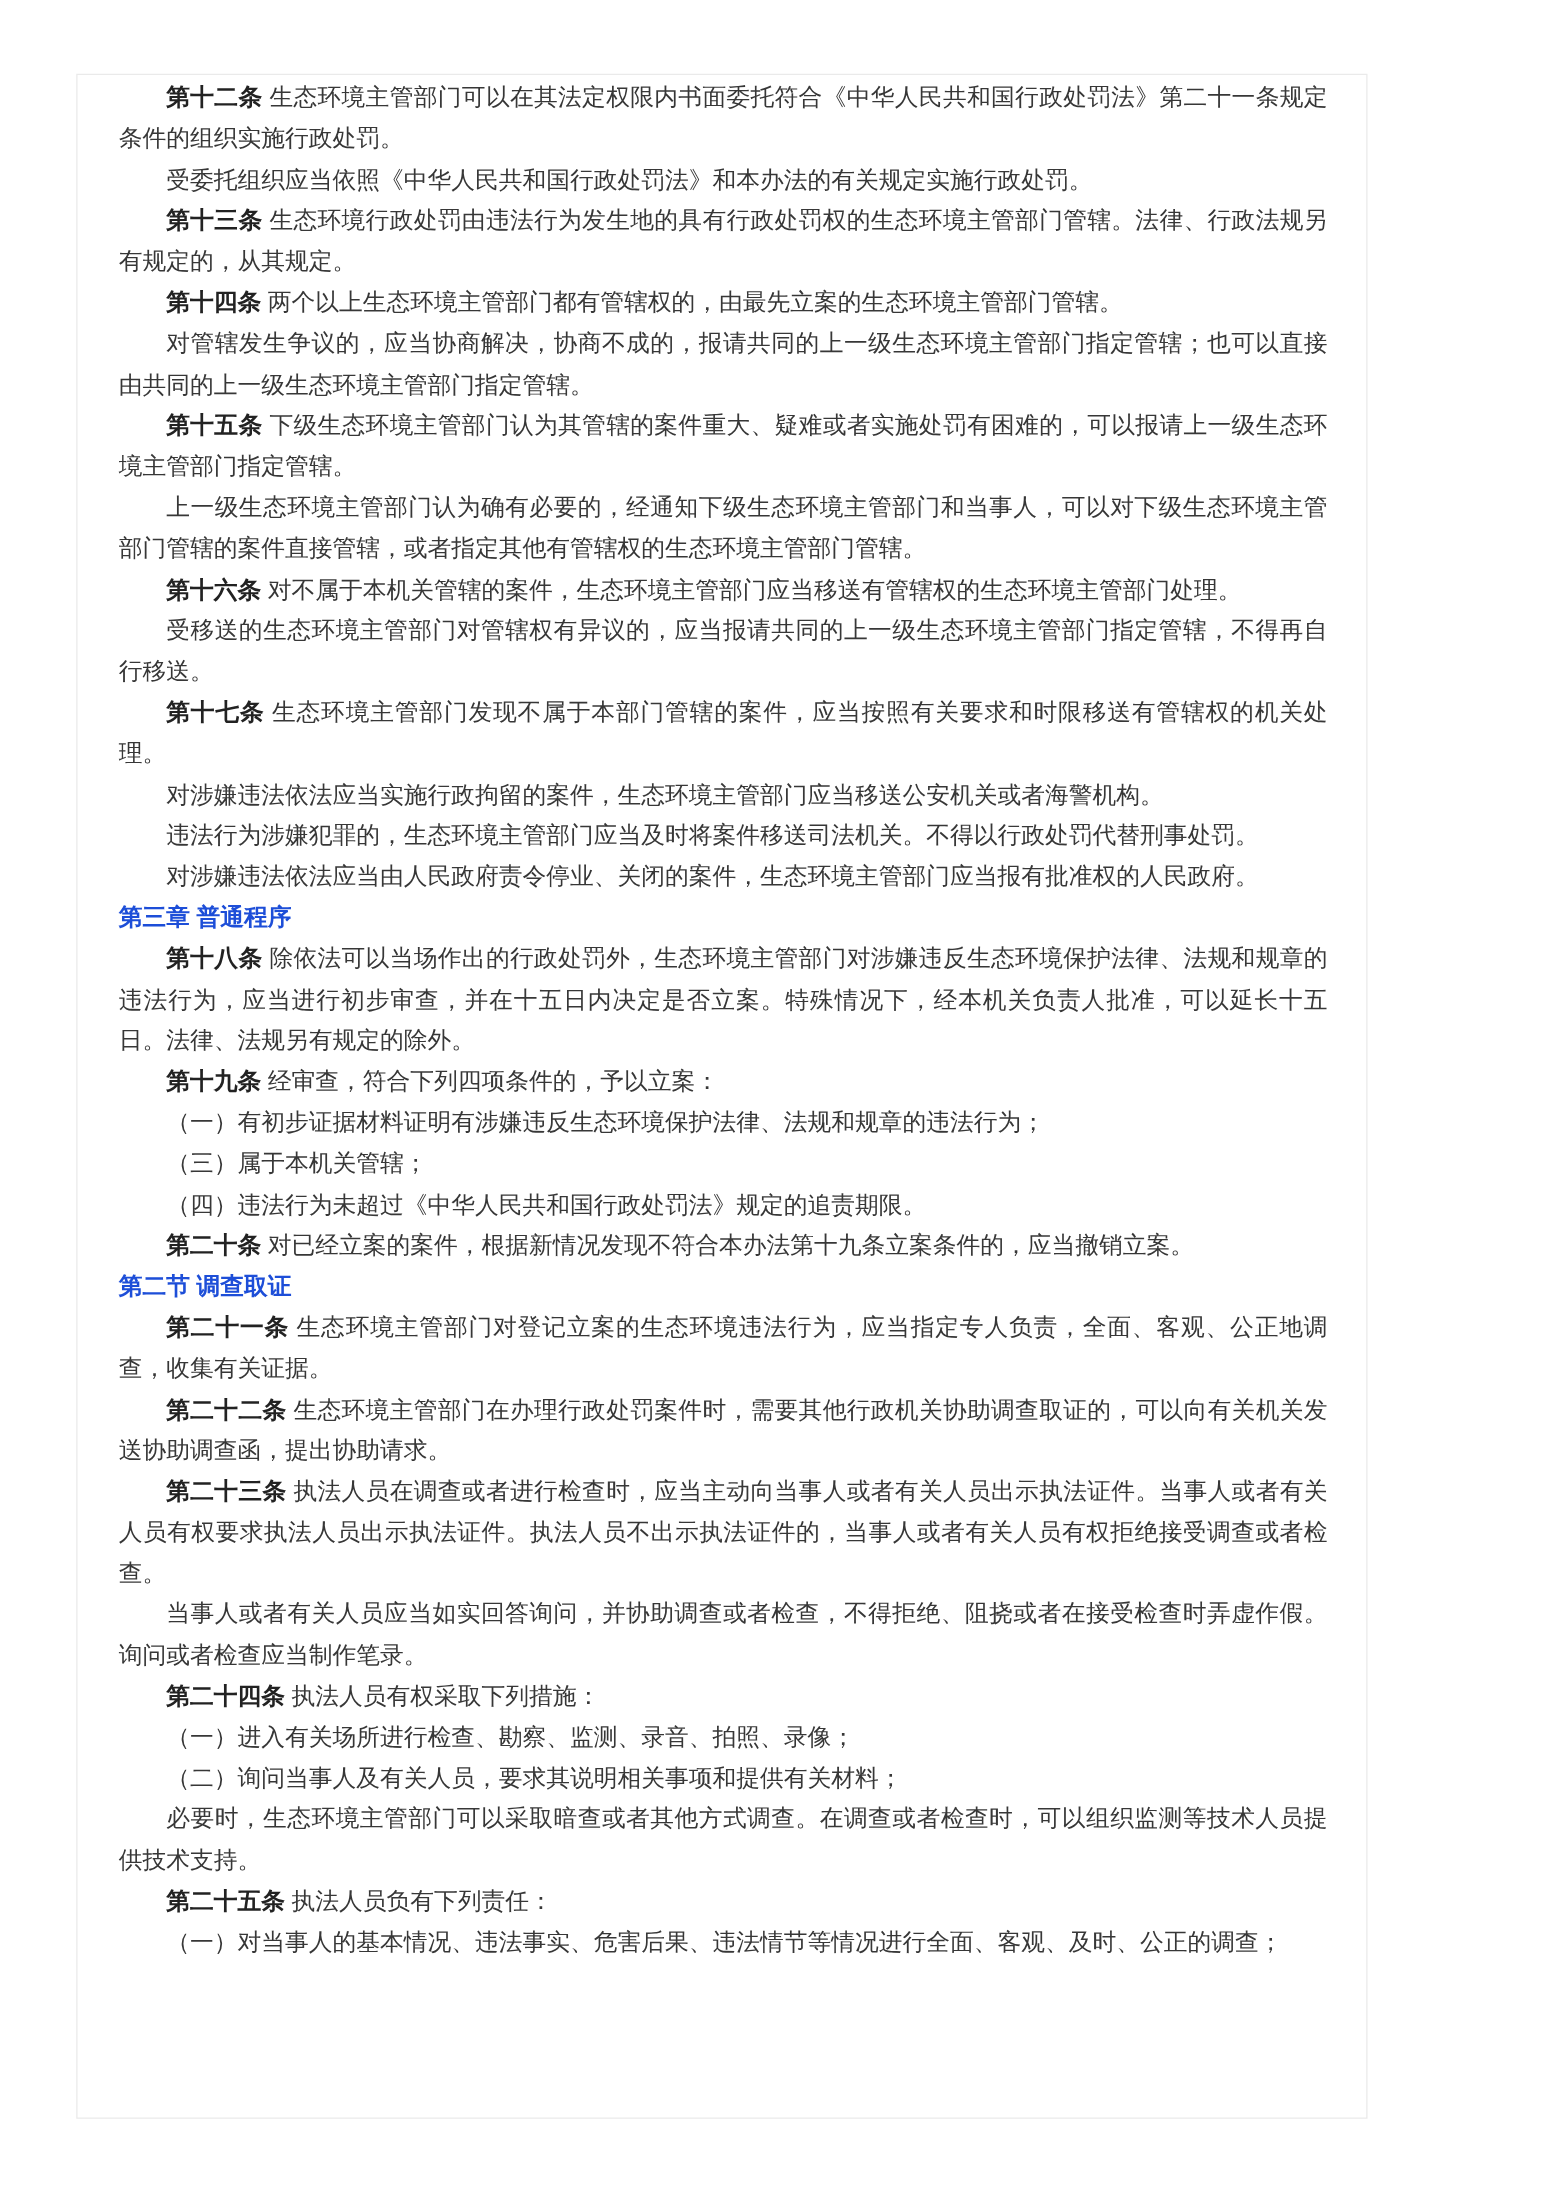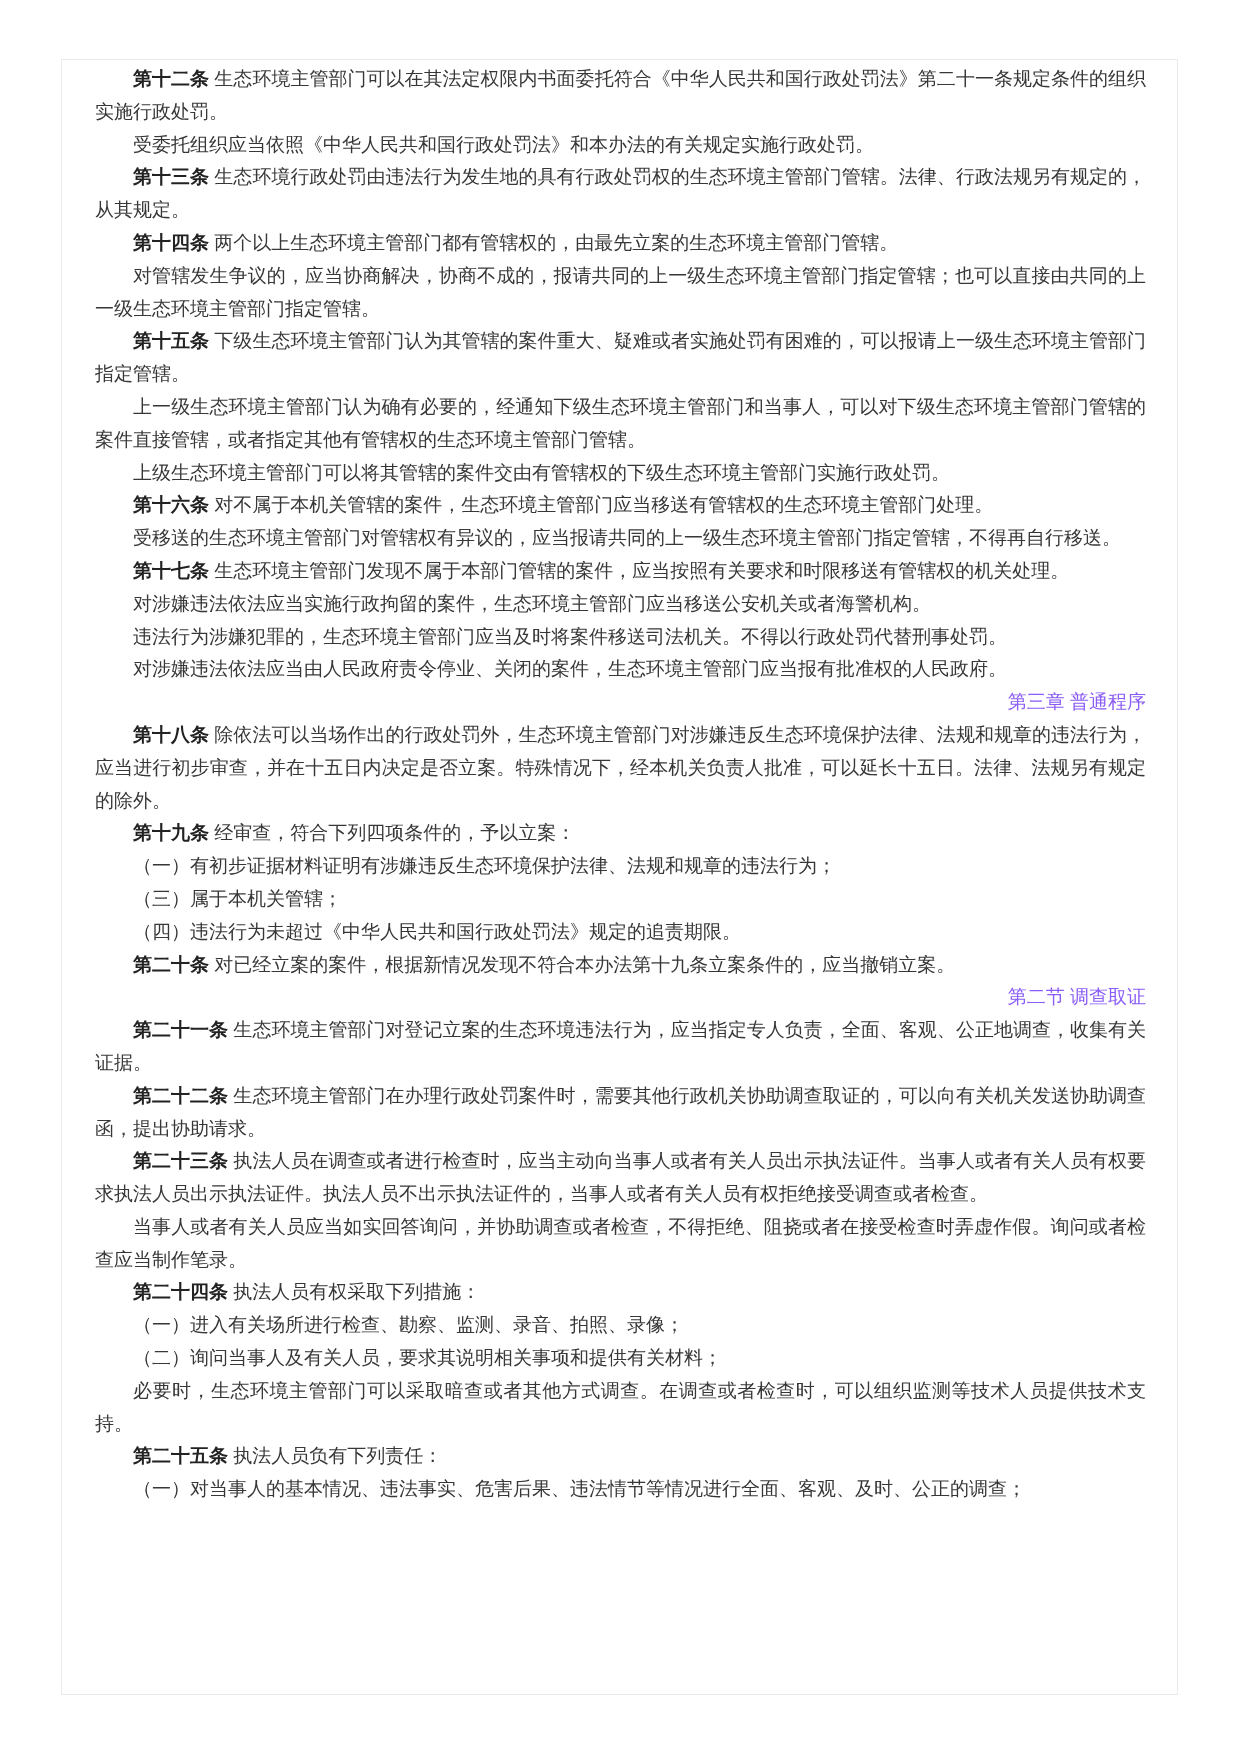--- a/index.html
+++ b/index.html
@@ -7,57 +7,56 @@
     width: 1240px;
     height: 1754px;
     background: #ffffff;
     font-family: "Liberation Sans", sans-serif;
   }
   body { position: relative; overflow: hidden; }
   .doc-page {
     position: absolute;
     left: 61px;
     top: 59px;
-    width: 1117px;
+    width: 1033px;
     height: 1636px;
     background: #ffffff;
     border: 1px solid #eaeaea;
     padding: 3px 31px 0 33px;
     overflow: hidden;
   }
   .blk {
     font-size: 19px;
     line-height: 32.8px;
     color: #373737;
     text-align: justify;
     text-indent: 2em;
   }
   .blk b {
     font-weight: bold;
     color: #222222;
   }
   .chapter, .section {
-    text-align: right;
+    text-align: left;
     text-indent: 0;
-    font-weight: normal;
-    color: #8b5cf6;
+    font-weight: bold;
+    color: #1d4ed8;
   }
 </style>
 </head>
 <body>
 
 <div class="doc-page">
     <p class="blk article"><b>第十二条</b> 生态环境主管部门可以在其法定权限内书面委托符合《中华人民共和国行政处罚法》第二十一条规定条件的组织实施行政处罚。</p>
     <p class="blk para">受委托组织应当依照《中华人民共和国行政处罚法》和本办法的有关规定实施行政处罚。</p>
     <p class="blk article"><b>第十三条</b> 生态环境行政处罚由违法行为发生地的具有行政处罚权的生态环境主管部门管辖。法律、行政法规另有规定的，从其规定。</p>
     <p class="blk article"><b>第十四条</b> 两个以上生态环境主管部门都有管辖权的，由最先立案的生态环境主管部门管辖。</p>
     <p class="blk para">对管辖发生争议的，应当协商解决，协商不成的，报请共同的上一级生态环境主管部门指定管辖；也可以直接由共同的上一级生态环境主管部门指定管辖。</p>
     <p class="blk article"><b>第十五条</b> 下级生态环境主管部门认为其管辖的案件重大、疑难或者实施处罚有困难的，可以报请上一级生态环境主管部门指定管辖。</p>
     <p class="blk para">上一级生态环境主管部门认为确有必要的，经通知下级生态环境主管部门和当事人，可以对下级生态环境主管部门管辖的案件直接管辖，或者指定其他有管辖权的生态环境主管部门管辖。</p>
-    <p class="blk para">上级生态环境主管部门可以将其管辖的案件交由有管辖权的下级生态环境主管部门实施行政处罚。</p>
     <p class="blk article"><b>第十六条</b> 对不属于本机关管辖的案件，生态环境主管部门应当移送有管辖权的生态环境主管部门处理。</p>
     <p class="blk para">受移送的生态环境主管部门对管辖权有异议的，应当报请共同的上一级生态环境主管部门指定管辖，不得再自行移送。</p>
     <p class="blk article"><b>第十七条</b> 生态环境主管部门发现不属于本部门管辖的案件，应当按照有关要求和时限移送有管辖权的机关处理。</p>
     <p class="blk para">对涉嫌违法依法应当实施行政拘留的案件，生态环境主管部门应当移送公安机关或者海警机构。</p>
     <p class="blk para">违法行为涉嫌犯罪的，生态环境主管部门应当及时将案件移送司法机关。不得以行政处罚代替刑事处罚。</p>
     <p class="blk para">对涉嫌违法依法应当由人民政府责令停业、关闭的案件，生态环境主管部门应当报有批准权的人民政府。</p>
     <p class="blk chapter">第三章 普通程序</p>
     <p class="blk article"><b>第十八条</b> 除依法可以当场作出的行政处罚外，生态环境主管部门对涉嫌违反生态环境保护法律、法规和规章的违法行为，应当进行初步审查，并在十五日内决定是否立案。特殊情况下，经本机关负责人批准，可以延长十五日。法律、法规另有规定的除外。</p>
     <p class="blk article"><b>第十九条</b> 经审查，符合下列四项条件的，予以立案：</p>
     <p class="blk para">（一）有初步证据材料证明有涉嫌违反生态环境保护法律、法规和规章的违法行为；</p>

